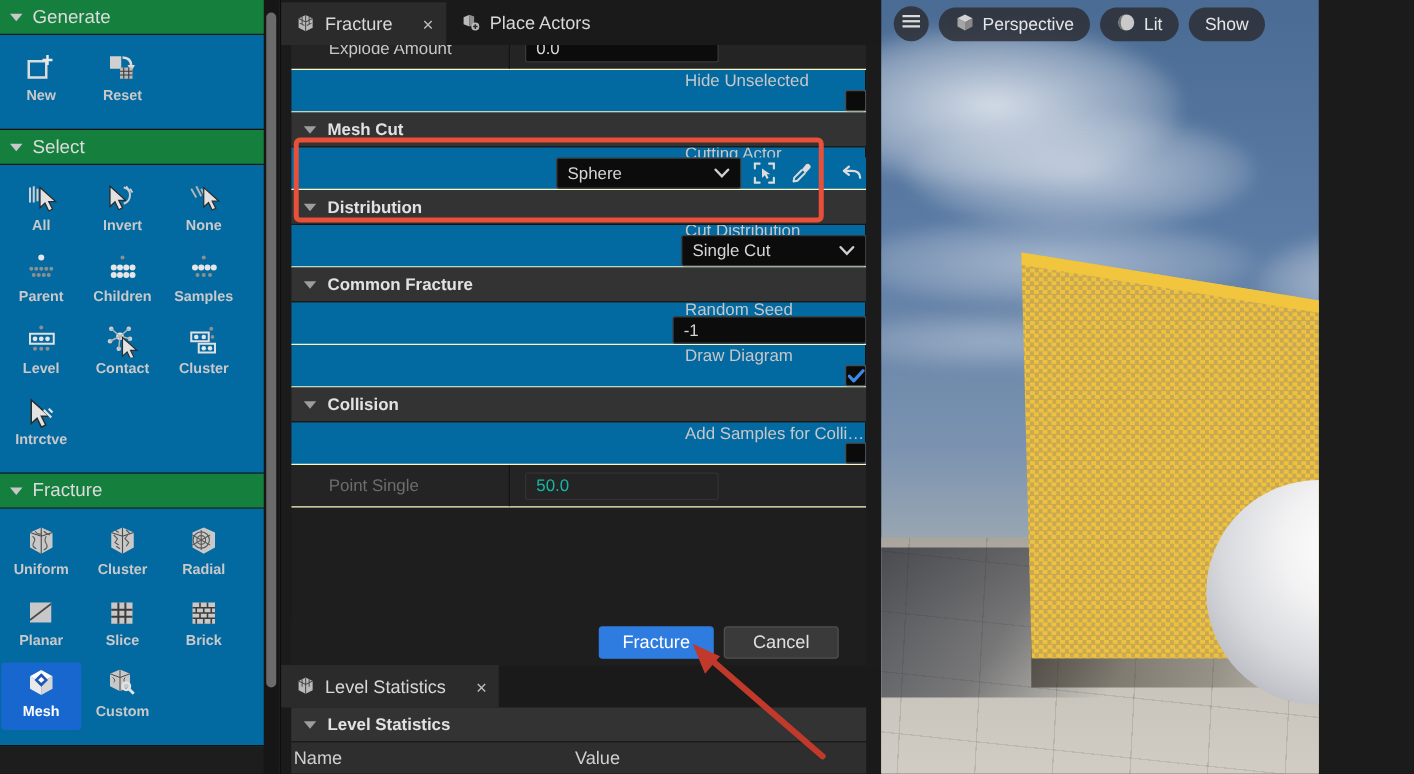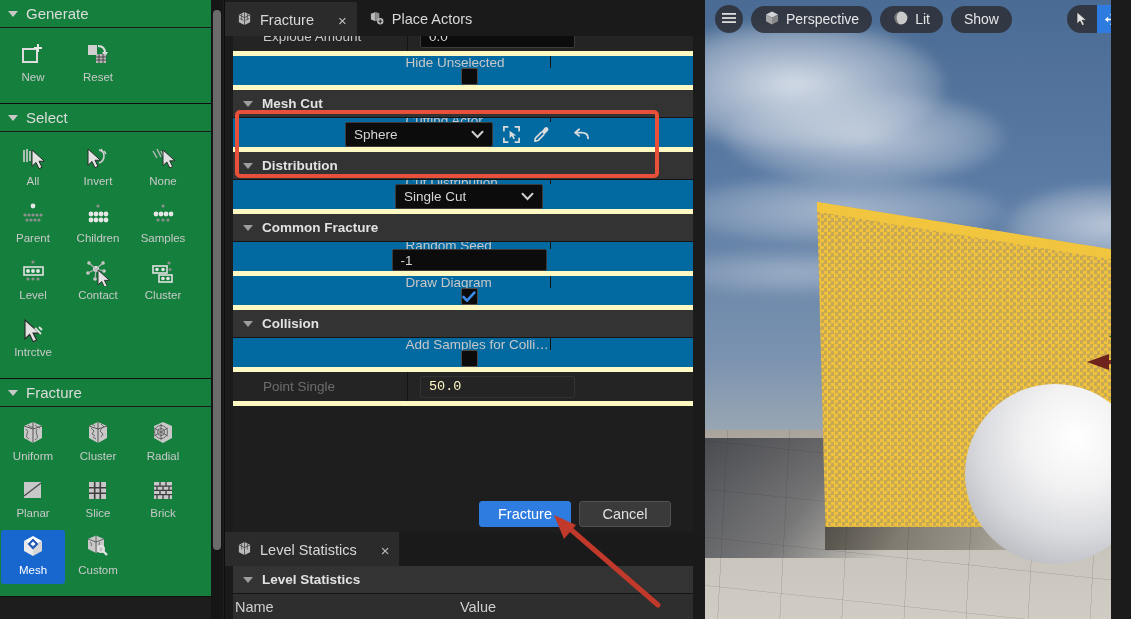--- a/index.html
+++ b/index.html
@@ -27,24 +27,25 @@
     color: #dcdcdc; font-size: 15px;
     border-bottom: 1px solid #1a1a1a;
   }
   .group-header .caret {
     width: 0; height: 0; margin-right: 8px;
     border-left: 5px solid transparent;
     border-right: 5px solid transparent;
     border-top: 6px solid #c8c8c8;
   }
   .group-body {
-    background: #15803d;
+    background: #0369a1;
     padding: 8px 0 10px 0;
     display: flex; flex-wrap: wrap;
     border-bottom: 1px solid #101010;
+    font-weight: bold;
   }
   .tool-btn {
     width: 64px; height: 54px;
     display: flex; flex-direction: column;
     align-items: center; justify-content: flex-start;
     margin: 1px 0 2px 1px;
     border-radius: 3px;
     cursor: pointer;
   }
   .tool-btn.selected { background: #1767cf; }
@@ -94,23 +95,23 @@
   }
 
   
   #details {
     position: absolute; left: 8px; top: 36px;
     width: 460px; height: 494px;
     background: #1e1e1e;
     overflow: hidden;
   }
   .prow {
-    display: flex; align-items: center;
+    display: flex; align-items: flex-end;
     height: 34px;
-    border-bottom: 5px solid #fef9c3;
+    border-bottom: 1px solid #fef9c3;
     background: #242424;
   }
   .prow.alt { background: #0369a1; flex-direction: column; }
   .prow .plabel {
     width: 175px; padding-left: 30px;
     font-size: 13.5px; color: #c7c7c7;
     white-space: nowrap; overflow: hidden;
     border-right: 1px solid #141414;
     height: 100%; display: flex; align-items: center;
   }
@@ -133,21 +134,21 @@
     border-right: 5px solid transparent;
     border-top: 6px solid #9d9d9d;
   }
   .numfield {
     width: 155px; height: 22px;
     background: #0c0c0c; border: 1px solid #3a3a3a; border-radius: 2px;
     color: #d5d5d5; font-size: 13.5px;
     display: flex; align-items: center; padding-left: 8px;
   }
   .numfield.grey { background: #2c2c2c; border-color: #454545; }
-  .numfield.dim { background: #242424; border-color: #323232; color: #fef9c3; font-family: Liberation Mono, monospace; }
+  .numfield.dim { background: #242424; border-color: #323232; color: #14b8a6; }
   .chk {
     width: 17px; height: 17px;
     background: #0b0b0b; border: 1px solid #4a4a4a; border-radius: 2px;
     display: flex; align-items: center; justify-content: center;
   }
   .chk.on { background: #0b0b0b; }
   .combo {
     width: 148px; height: 25px;
     background: #0c0c0c; border: 1px solid #3b3b3b; border-radius: 2px;
     display: flex; align-items: center; justify-content: space-between;
@@ -201,21 +202,21 @@
     display: flex; height: 26px; background: #2e2e2e;
     border-bottom: 1px solid #141414;
   }
   .ls-colhead div {
     display: flex; align-items: center; padding-left: 2px;
     font-size: 14.5px; color: #cfcfcf;
   }
 
   
   #viewport {
-    position: absolute; left: 705px; top: 0; width: 406px; height: 619px;
+    position: absolute; left: 705px; top: 0; width: 350px; height: 619px;
     overflow: hidden;
     background: linear-gradient(180deg, #4a6b93 0%, #5b7ba4 30%, #7b93b0 58%, #9aa7b2 70%, #b4b4b0 78%, #c6c3bb 100%);
   }
   
   .cloud {
     position: absolute; border-radius: 50%;
     background: radial-gradient(ellipse at center, rgba(225,230,238,0.92) 0%, rgba(205,214,226,0.45) 55%, rgba(190,200,215,0) 78%);
     filter: blur(6px);
   }
   

